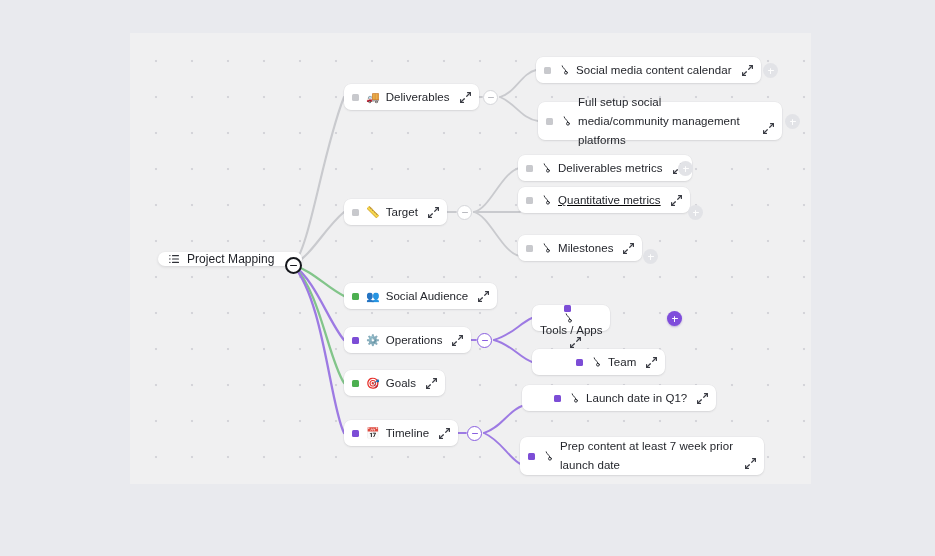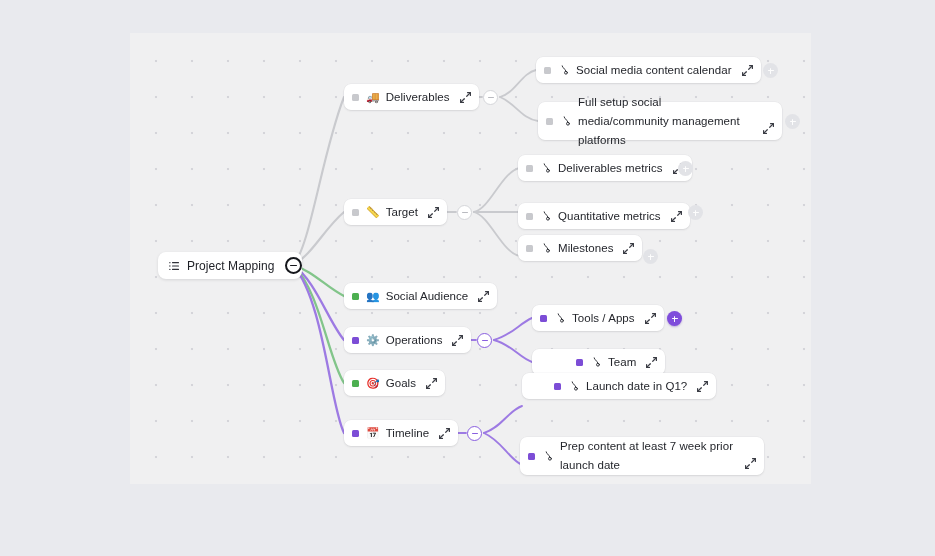--- a/index.html
+++ b/index.html
@@ -32,21 +32,21 @@
     align-items: center;
     background: #fff;
     border-radius: 7px;
     box-shadow: 0 1px 2px rgba(28,30,40,.10), 0 0 0 .5px rgba(28,30,40,.04);
     padding: 0 7px 0 8px;
     height: 26px;
     white-space: nowrap;
   }
   .node.two-line { height: 38px; align-items: center; }
   .node.root {
-    height: 27px;
+    height: 14px;
     padding: 0 28px 0 10px;
     border-radius: 8px;
     box-shadow: 0 1px 3px rgba(28,30,40,.13);
   }
 
   .bullet {
     width: 7px; height: 7px;
     border-radius: 1.5px;
     background: #c8c9cd;
     flex: 0 0 auto;
@@ -256,21 +256,21 @@
           <path d="M10.5 2H14v3.5"></path>
         <path d="M6.5 9.5L2 14"></path>
           <path d="M5.5 14H2v-3.5"></path>
       </svg>
     </div>
     <div class="toggle plus-gray" style="left:548px; top:128px;">
       <span class="bar"></span>
       <span class="vbar"></span>
     </div>
 
-    <div class="node" style="left:388px; top:170px;">
+    <div class="node" style="left:388px; top:154px;text-decoration:underline;">
       <span class="bullet"></span>
       <svg class="branch-ico" viewBox="0 0 16 16" fill="none" stroke="currentColor" stroke-width="1.3" stroke-linecap="round">
         <path d="M5.5 2.5C5.5 6 10.5 6 10.5 9.5"></path>
         <circle cx="10.6" cy="11.6" r="1.9"></circle>
       </svg>
       <span class="label">Quantitative metrics</span>
       <svg class="expand" viewBox="0 0 16 16" fill="none" stroke="currentColor" stroke-width="1.5" stroke-linecap="round" stroke-linejoin="round">
         <path d="M9.5 6.5L14 2"></path>
           <path d="M10.5 2H14v3.5"></path>
         <path d="M6.5 9.5L2 14"></path>
@@ -321,21 +321,21 @@
         <path d="M9.5 6.5L14 2"></path>
           <path d="M10.5 2H14v3.5"></path>
         <path d="M6.5 9.5L2 14"></path>
           <path d="M5.5 14H2v-3.5"></path>
       </svg>
     </div>
     <div class="toggle purple" style="left:347px; top:300px;">
       <span class="bar"></span>
     </div>
 
-    <div class="node" style="left:402px; top:272px;">
+    <div class="node" style="left:402px; top:272px;flex-direction:column;">
       <span class="bullet purple"></span>
       <svg class="branch-ico" viewBox="0 0 16 16" fill="none" stroke="currentColor" stroke-width="1.3" stroke-linecap="round">
         <path d="M5.5 2.5C5.5 6 10.5 6 10.5 9.5"></path>
         <circle cx="10.6" cy="11.6" r="1.9"></circle>
       </svg>
       <span class="label">Tools / Apps</span>
       <svg class="expand" viewBox="0 0 16 16" fill="none" stroke="currentColor" stroke-width="1.5" stroke-linecap="round" stroke-linejoin="round">
         <path d="M9.5 6.5L14 2"></path>
           <path d="M10.5 2H14v3.5"></path>
         <path d="M6.5 9.5L2 14"></path>
@@ -382,21 +382,21 @@
         <path d="M9.5 6.5L14 2"></path>
           <path d="M10.5 2H14v3.5"></path>
         <path d="M6.5 9.5L2 14"></path>
           <path d="M5.5 14H2v-3.5"></path>
       </svg>
     </div>
     <div class="toggle purple" style="left:337px; top:393px;">
       <span class="bar"></span>
     </div>
 
-    <div class="node" style="left:392px; top:340px;padding-left:32px;">
+    <div class="node" style="left:392px; top:352px;padding-left:32px;">
       <span class="bullet purple"></span>
       <svg class="branch-ico" viewBox="0 0 16 16" fill="none" stroke="currentColor" stroke-width="1.3" stroke-linecap="round">
         <path d="M5.5 2.5C5.5 6 10.5 6 10.5 9.5"></path>
         <circle cx="10.6" cy="11.6" r="1.9"></circle>
       </svg>
       <span class="label">Launch date in Q1?</span>
       <svg class="expand" viewBox="0 0 16 16" fill="none" stroke="currentColor" stroke-width="1.5" stroke-linecap="round" stroke-linejoin="round">
         <path d="M9.5 6.5L14 2"></path>
           <path d="M10.5 2H14v3.5"></path>
         <path d="M6.5 9.5L2 14"></path>

